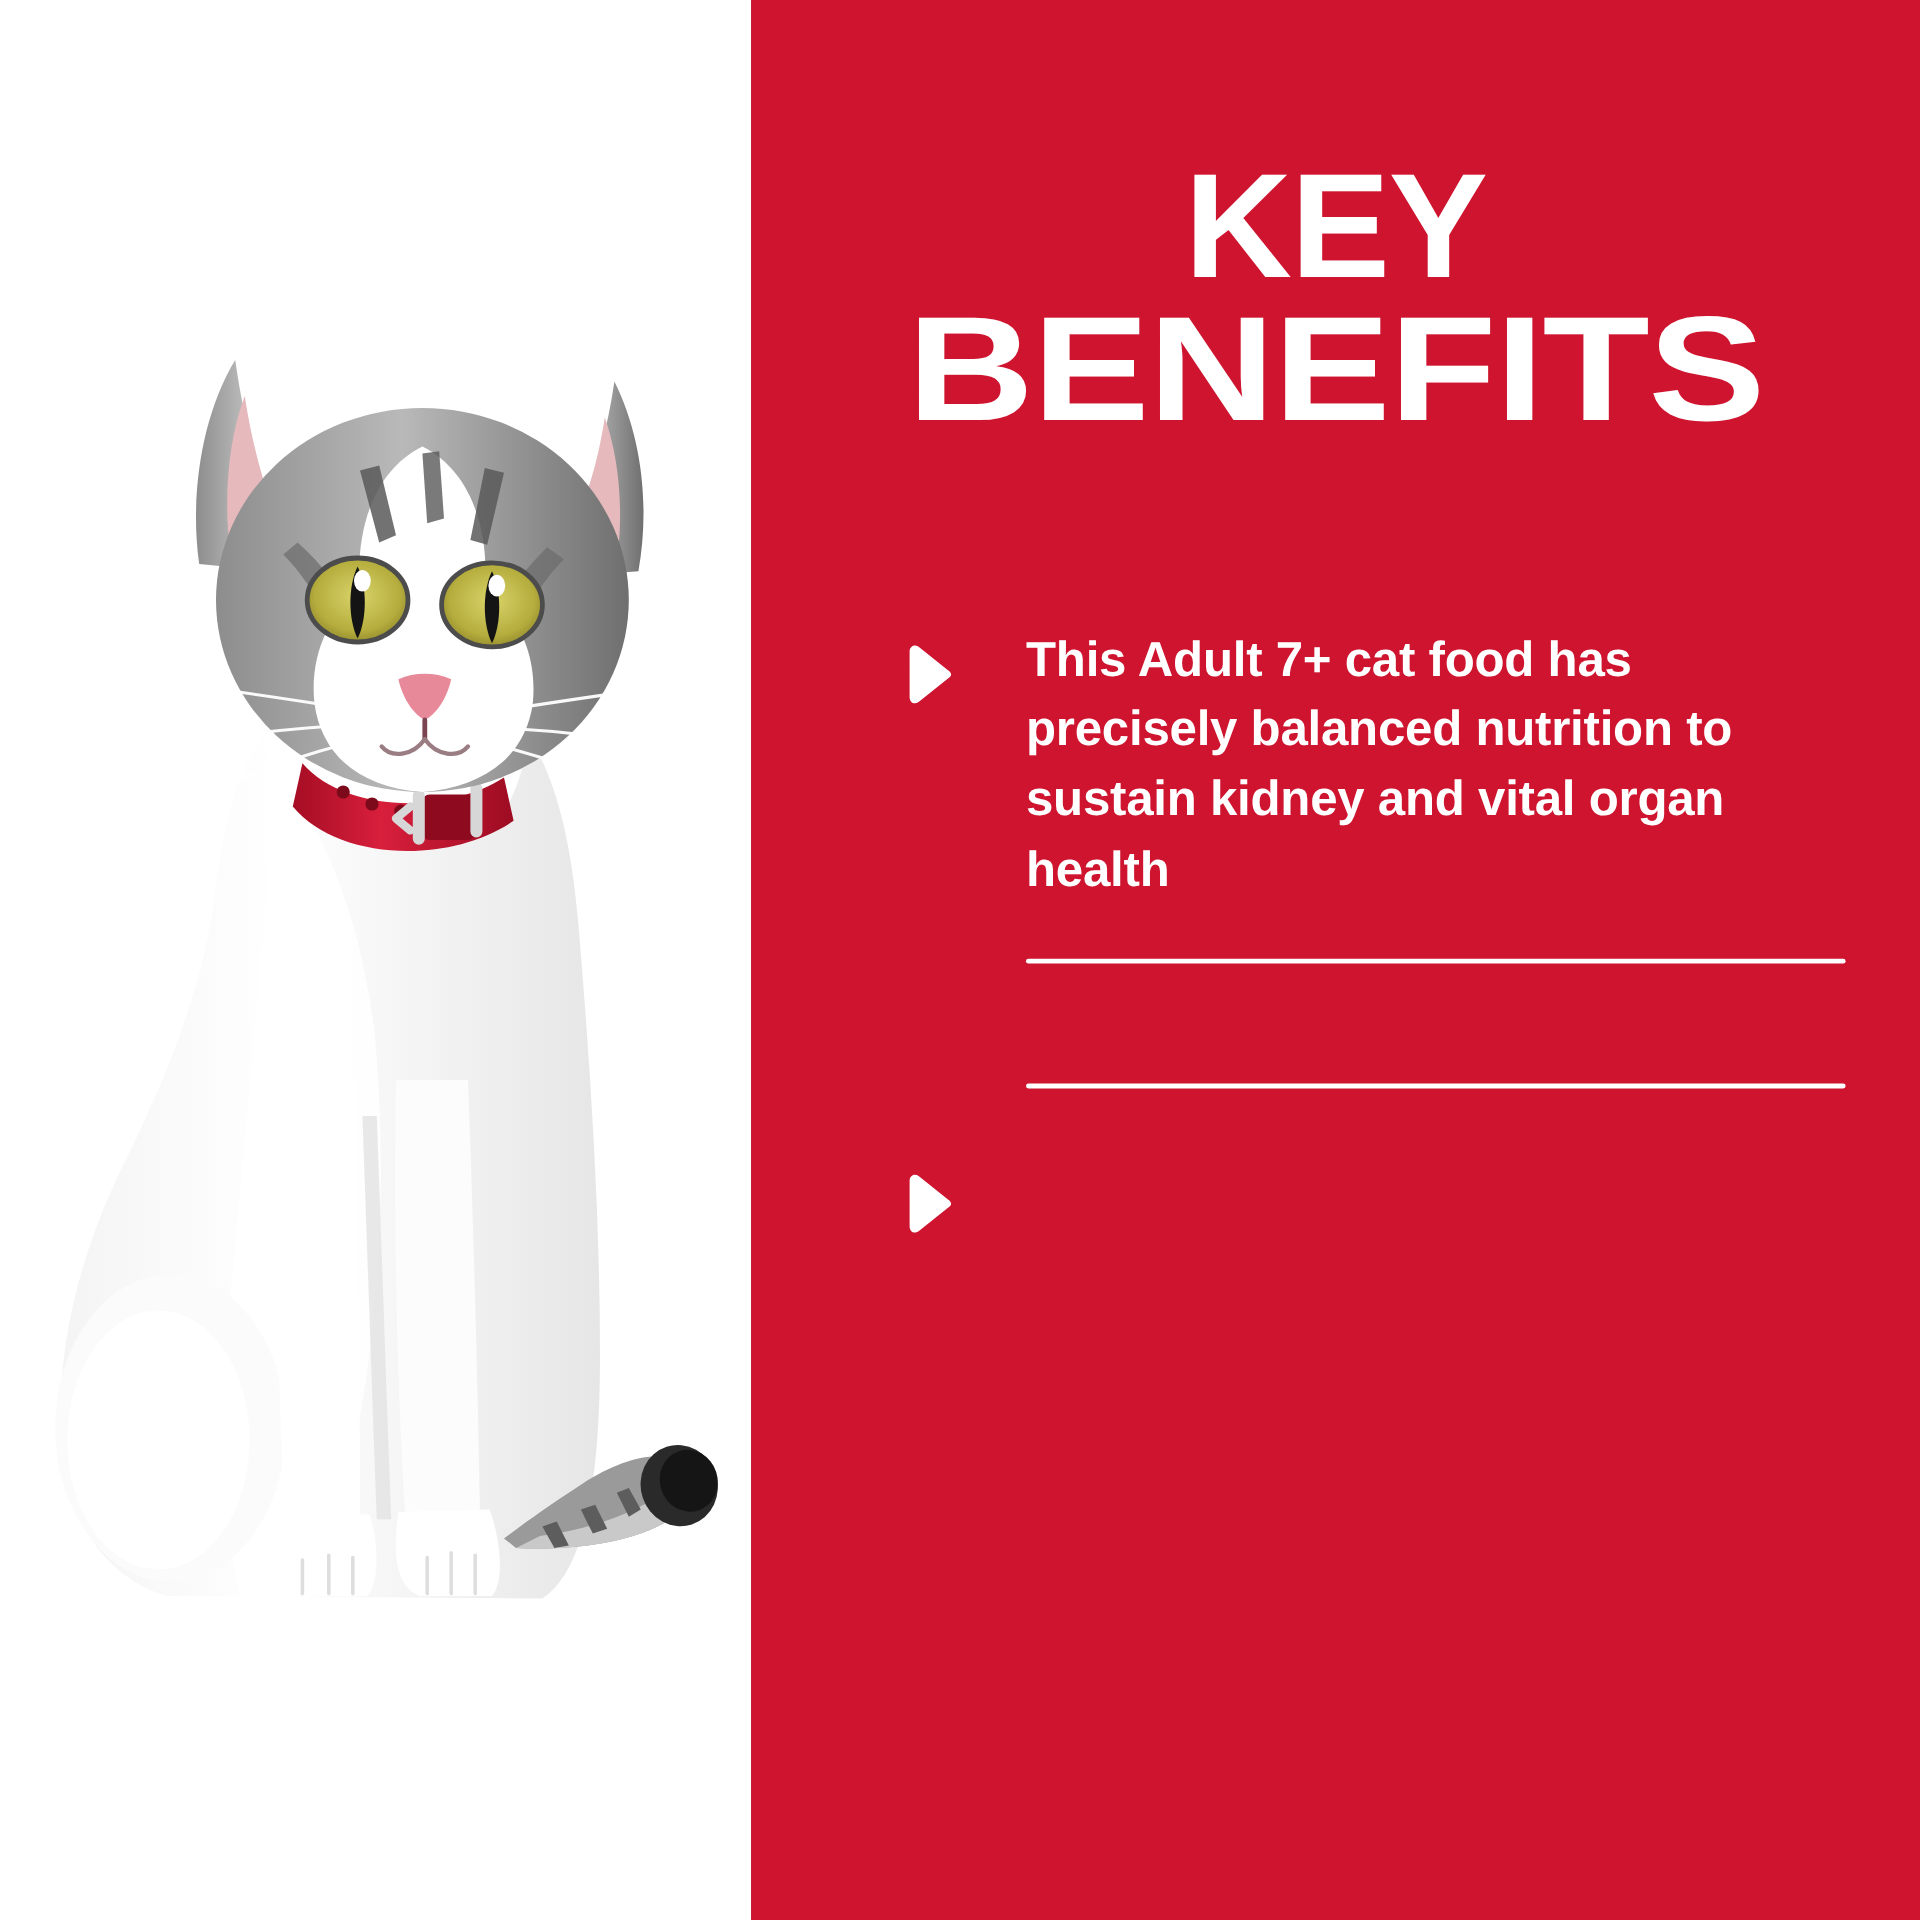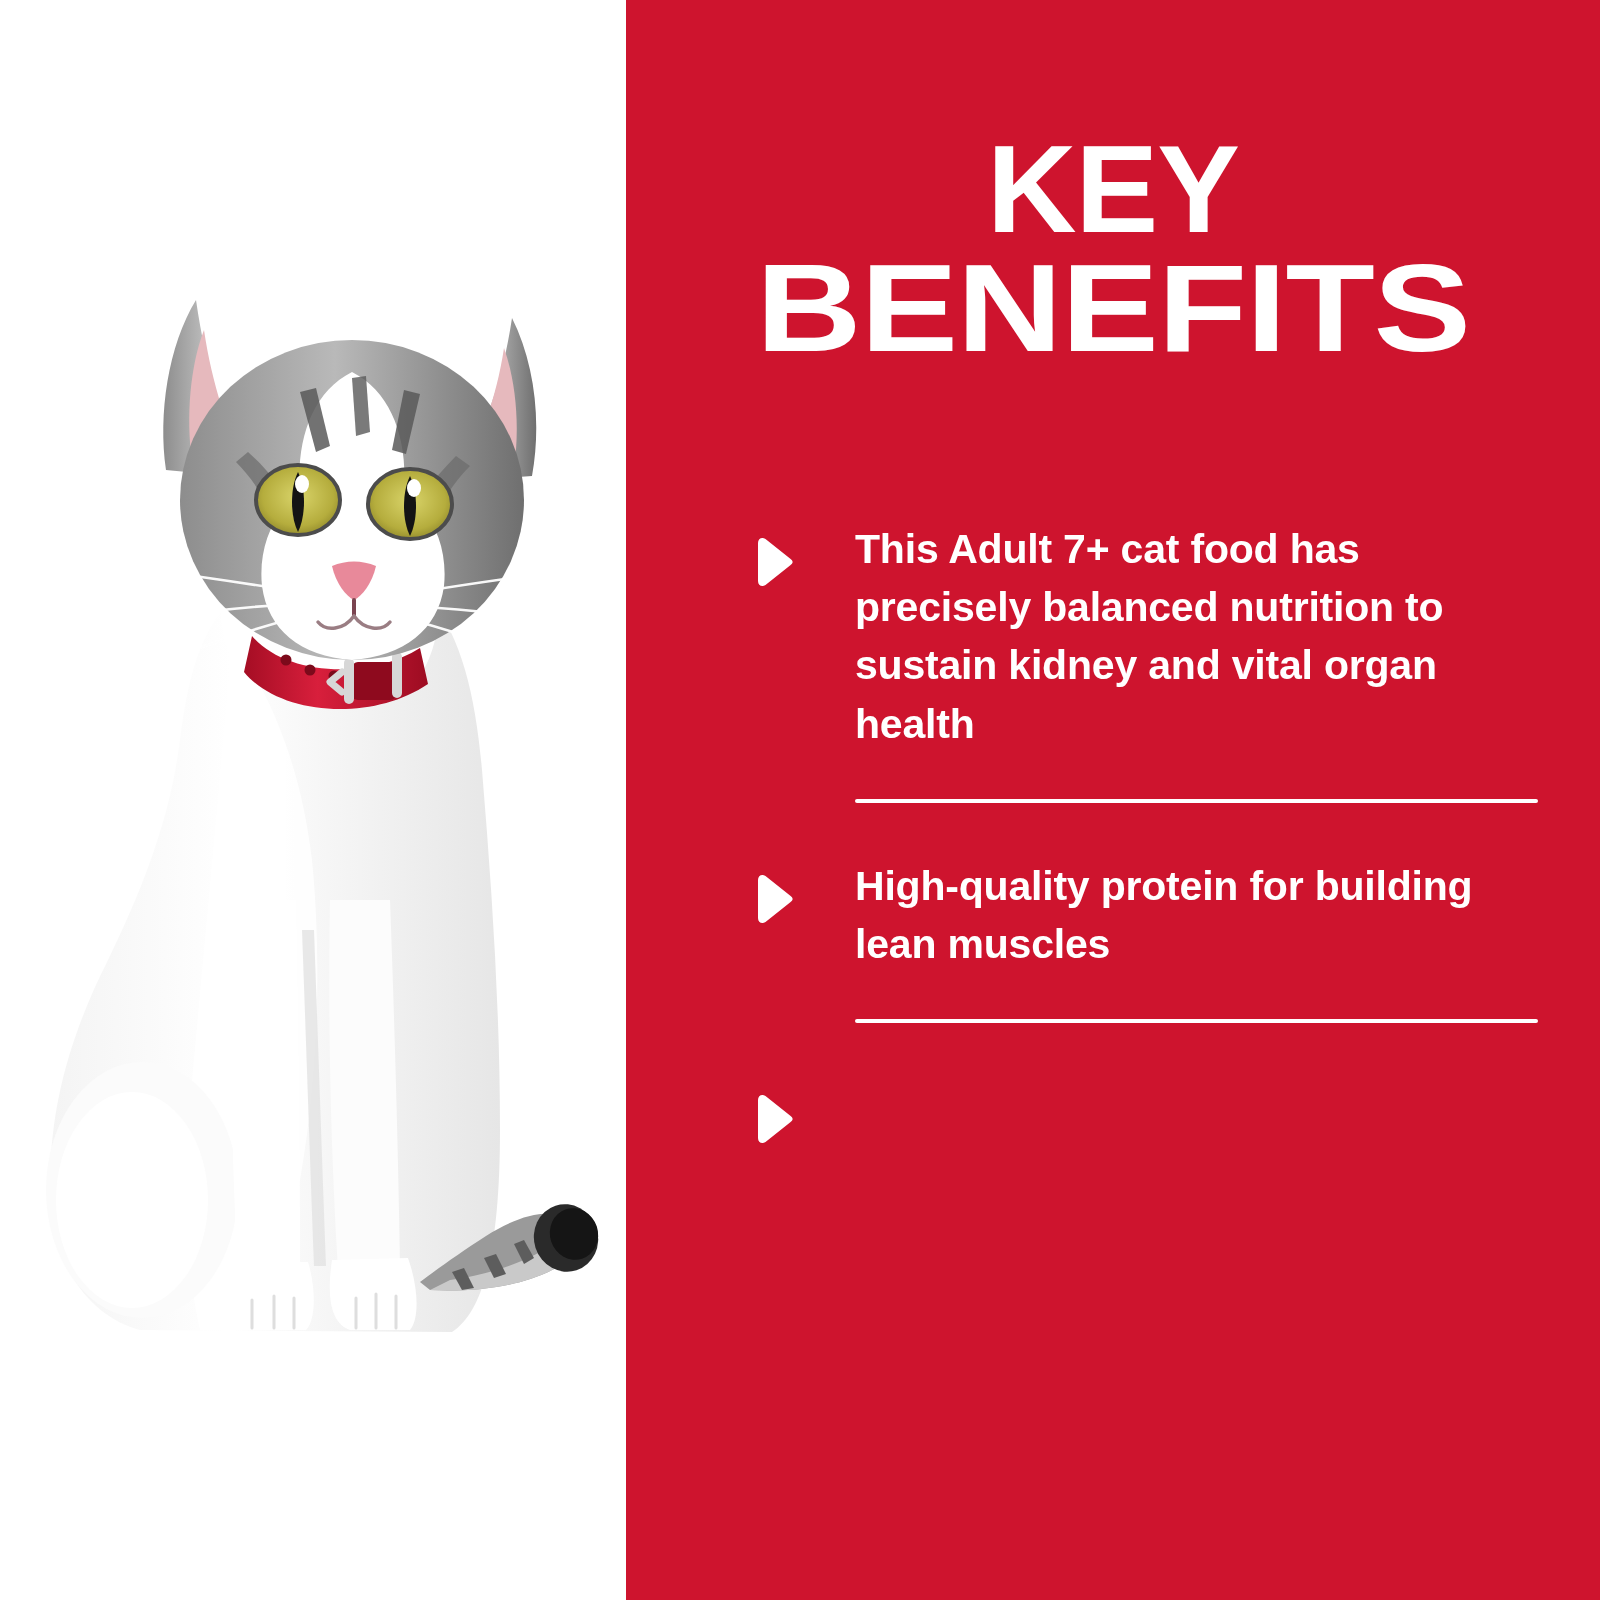--- a/index.html
+++ b/index.html
@@ -280,28 +280,20 @@
             <path d="M14 9 C14 4.5 18 2.5 21.5 5 L46 24.5 C49.5 27 49.5 29 46 31.5 L21.5 51 C18 53.5 14 51.5 14 47 Z" fill="#ffffff"></path>
           </svg>
         </span>
         <div class="benefit-text">This Adult 7+ cat food has precisely balanced nutrition to sustain kidney and vital organ health</div>
       </div>
 
       <div class="gap-above-divider"></div>
       <div class="divider"></div>
       <div class="gap-below-divider"></div>
 
-      <div class="benefit">
-        <span class="bullet-icon">
-          <svg viewBox="0 0 56 56" xmlns="http://www.w3.org/2000/svg">
-            <path d="M14 9 C14 4.5 18 2.5 21.5 5 L46 24.5 C49.5 27 49.5 29 46 31.5 L21.5 51 C18 53.5 14 51.5 14 47 Z" fill="#ffffff"></path>
-          </svg>
-        </span>
-        <div class="benefit-text">High-quality protein for building lean muscles</div>
-      </div>
 
       <div class="gap-above-divider"></div>
       <div class="divider"></div>
       <div class="gap-below-divider"></div>
 
       <div class="benefit">
         <span class="bullet-icon">
           <svg viewBox="0 0 56 56" xmlns="http://www.w3.org/2000/svg">
             <path d="M14 9 C14 4.5 18 2.5 21.5 5 L46 24.5 C49.5 27 49.5 29 46 31.5 L21.5 51 C18 53.5 14 51.5 14 47 Z" fill="#ffffff"></path>
           </svg>

